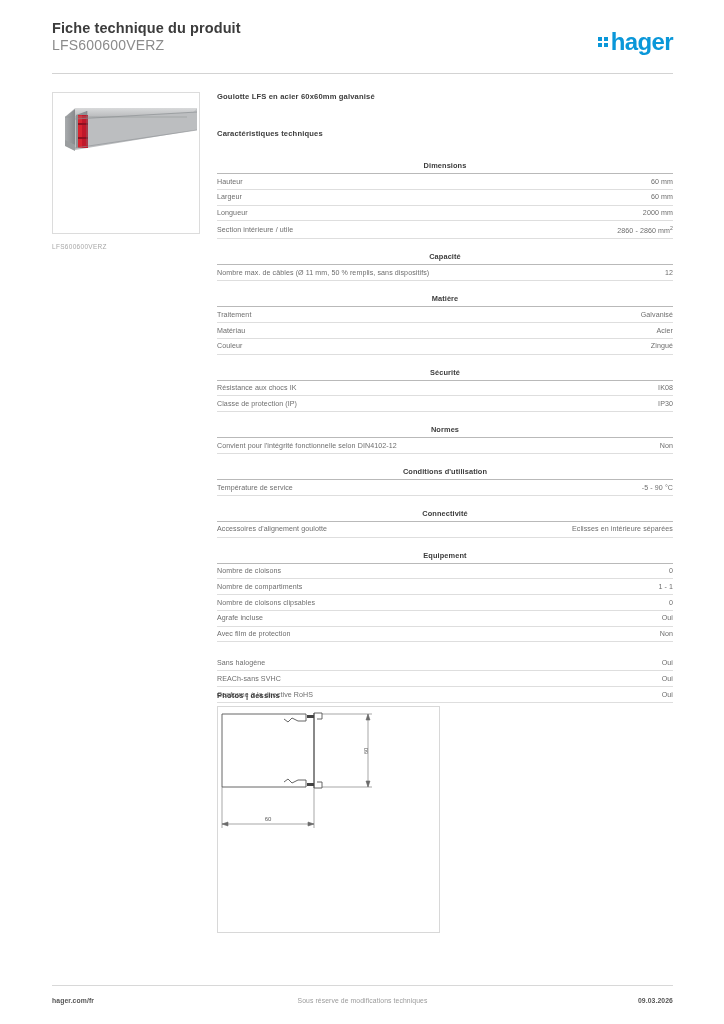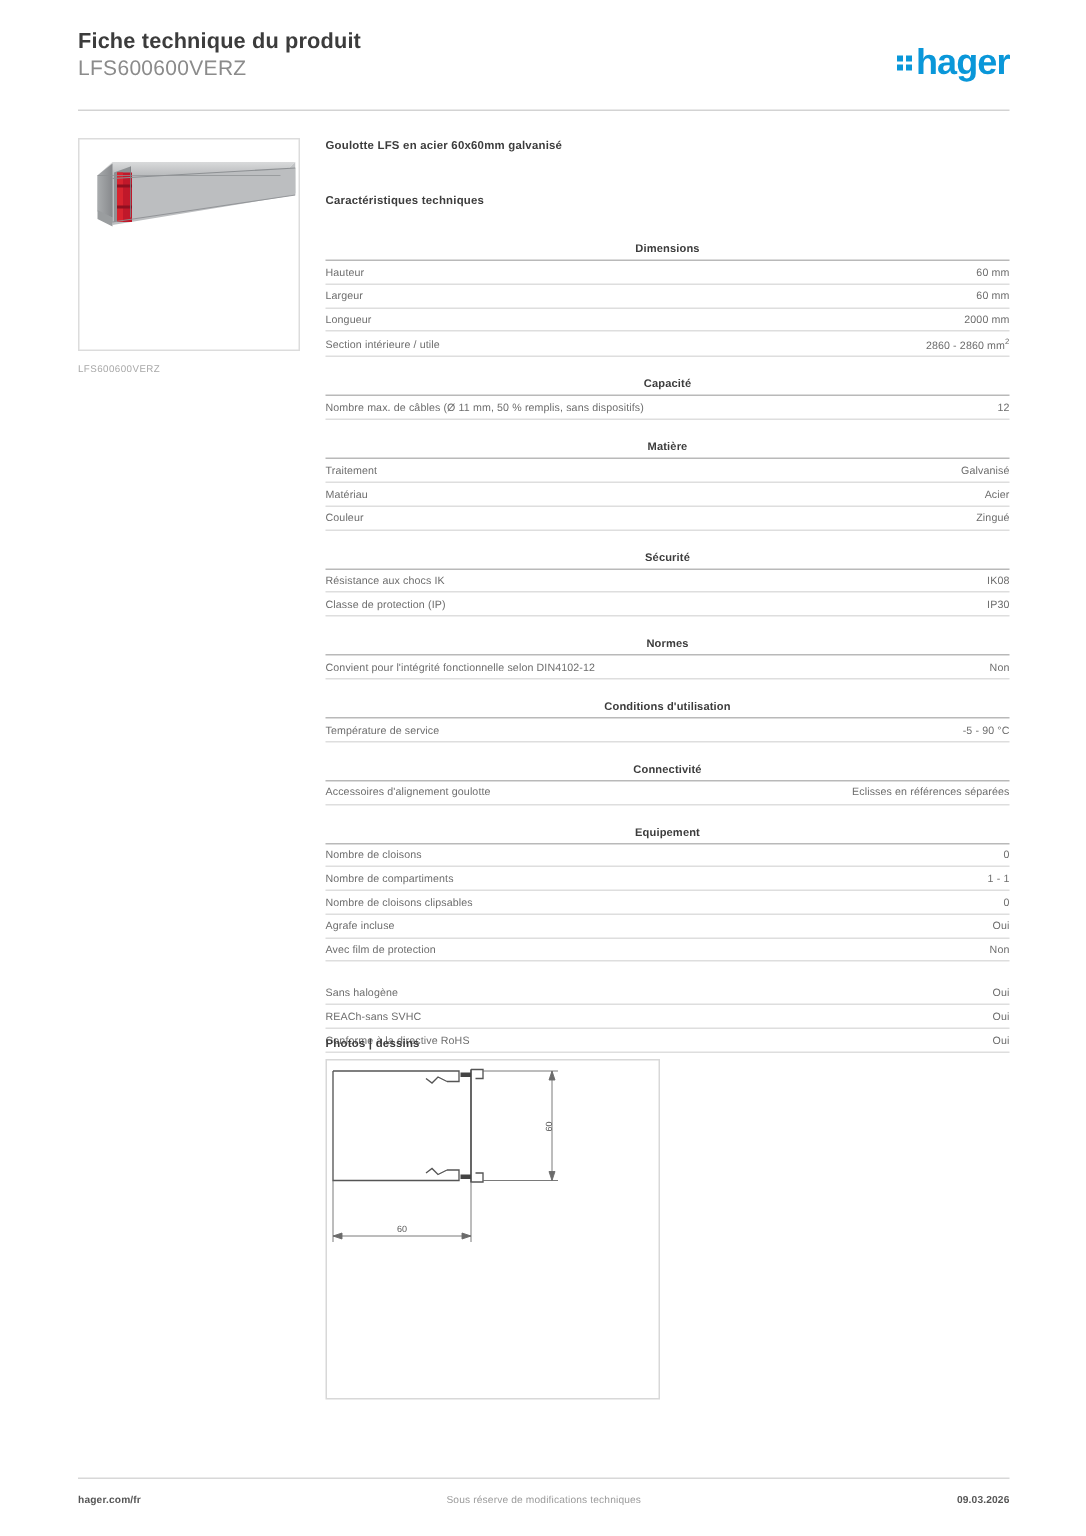--- a/index.html
+++ b/index.html
@@ -339,21 +339,21 @@
           <div class="group-title">Conditions d'utilisation</div>
           <div class="row">
             <span class="label">Température de service</span>
             <span class="value">-5 - 90 °C</span>
           </div>
         </div>
         <div class="group">
           <div class="group-title">Connectivité</div>
           <div class="row">
             <span class="label">Accessoires d'alignement goulotte</span>
-            <span class="value">Eclisses en références séparées</span>
+            <span class="value">Eclisses en intérieure séparées</span>
           </div>
         </div>
         <div class="group">
           <div class="group-title">Equipement</div>
           <div class="row">
             <span class="label">Nombre de cloisons</span>
             <span class="value">0</span>
           </div>
           <div class="row">
             <span class="label">Nombre de compartiments</span>

